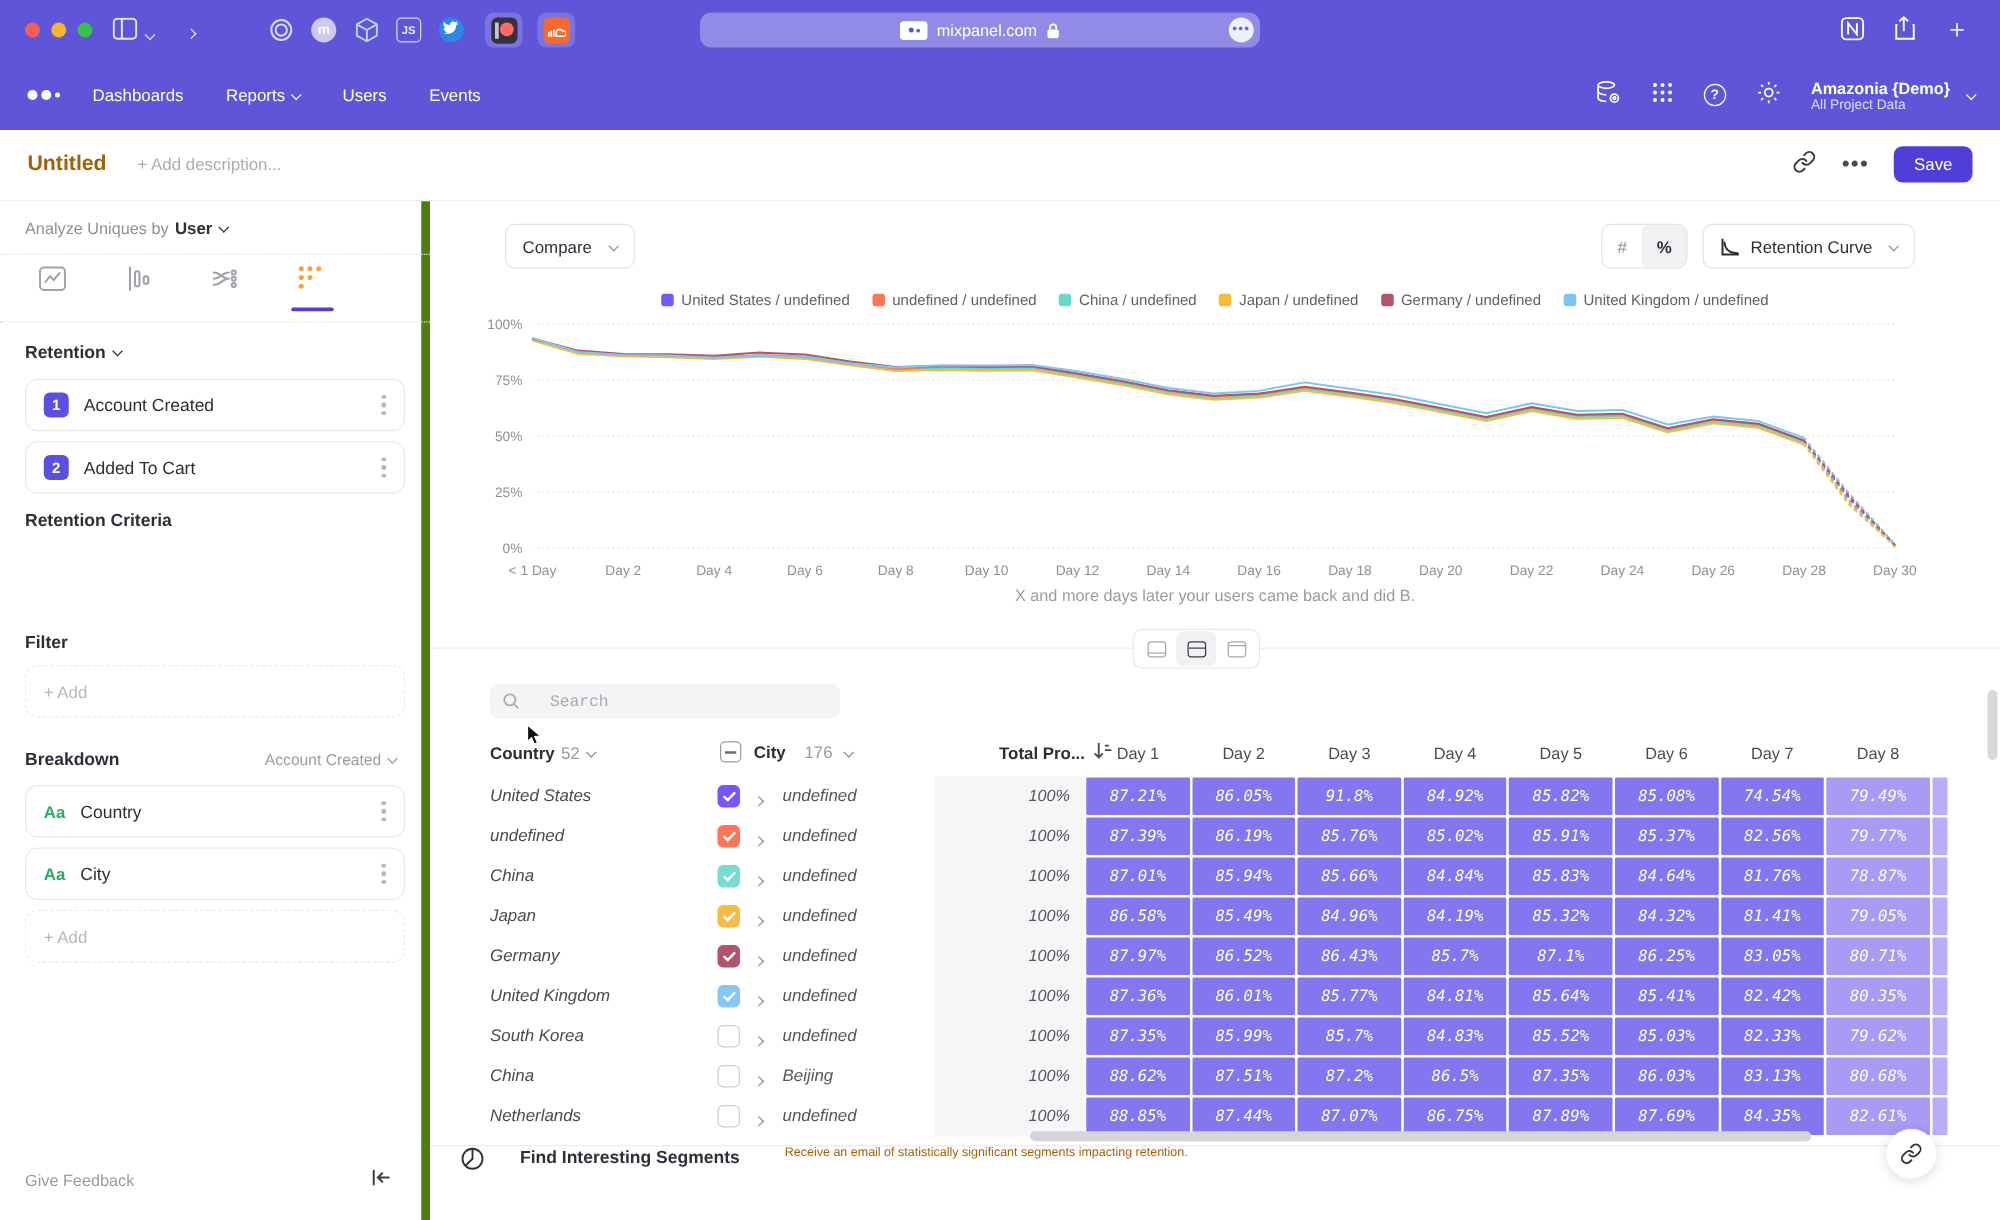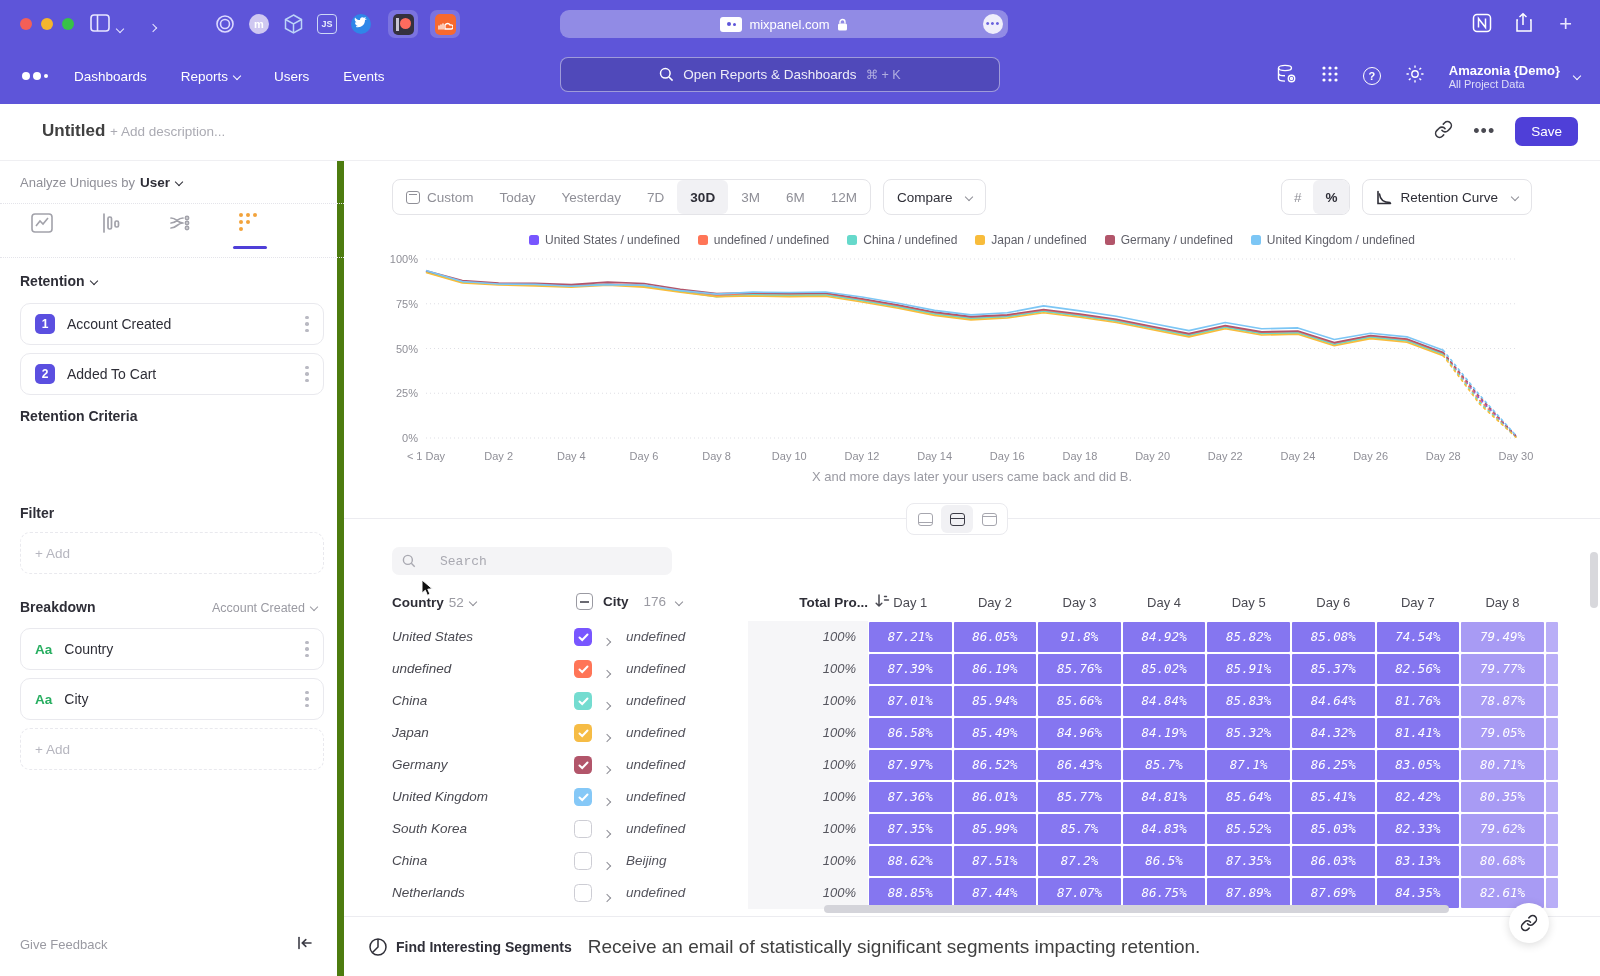--- a/index.html
+++ b/index.html
@@ -50,21 +50,21 @@
   .nav-right { position:absolute; right:20px; top:0; height:56px; display:flex; align-items:center; gap:24px; color:#fff; }
   .help-circ { width:18px; height:18px; border:1.6px solid #fff; border-radius:50%; font-size:11px;
                display:flex; align-items:center; justify-content:center; font-weight:700; }
   .proj { display:flex; align-items:center; gap:8px; }
   .proj-name { font-size:13px; font-weight:700; line-height:15px; }
   .proj-scope { font-size:11px; color:rgba(255,255,255,.8); font-weight:400; }
 
   
   .page-header { position:absolute; left:0; top:104px; width:1600px; height:57px; background:#fff;
                  border-bottom:1px solid #efeff2; }
-  .title { position:absolute; left:42px; top:17px; font-size:17px; font-weight:700; color:#404040; }
+  .title { position:absolute; left:22px; top:17px; font-size:17px; font-weight:700; color:#a16207; }
   .desc { position:absolute; left:110px; top:20px; font-size:13.5px; color:#ababb3; }
   .hdr-actions { position:absolute; right:22px; top:13px; display:flex; align-items:center; gap:20px; }
   .more-dots { color:#4a4a52; font-size:18px; letter-spacing:1px; }
   .save-btn { background:#4f3fd8; color:#fff; font-size:13.5px; font-weight:500; border-radius:7px;
               padding:7px 16px; }
 
   
   .sidebar { position:absolute; left:0; top:161px; width:344px; height:815px; background:#fff;
              border-right:7px solid #4d7c0f; }
   .analyze { position:absolute; top:14px; left:20px; font-size:13px; color:#8f8f97; }
@@ -151,23 +151,23 @@
   .c-days { position:absolute; left:525px; top:1px; display:flex; gap:2px; }
   .dcell { width:82.6px; height:30px; background:#8576f0; color:#fff; text-align:center; line-height:30px;
            font-family:"DejaVu Sans Mono", monospace; font-size:12.5px; border-radius:1px; }
   .dcell.last { background:#a89bf4; }
   .dcell.sliver { width:12px; background:#b9aef7; }
 
   .hscroll { position:absolute; left:480px; top:744px; width:625px; height:8px; background:#d4d4da; border-radius:4px; }
   .vscroll { position:absolute; right:2px; top:552px; width:8px; height:56px; background:#d8d8dc; border-radius:4px; z-index:30; }
 
   .footer { position:absolute; left:344px; top:916px; width:1256px; height:60px; background:#fff;
-            border-top:1px solid #ececf0; display:flex; align-items:center; padding-left:24px; gap:8px; }
+            border-top:1px solid #ececf0; display:flex; align-items:flex-start; padding-left:24px; gap:28px; }
   .f-title { font-size:14px; font-weight:700; color:#2f2f38; }
-  .f-desc { font-size:19px; color:#404040; margin-left:8px; }
+  .f-desc { font-size:10px; color:#a16207; margin-left:8px; }
   .fab { position:absolute; left:1509px; top:903px; width:40px; height:40px; border-radius:50%;
          background:#fff; box-shadow:0 2px 10px rgba(0,0,0,.14); display:flex; align-items:center;
          justify-content:center; z-index:40; }
   .cursor { position:absolute; left:421px; top:580px; z-index:60; }
 </style>
 </head>
 <body>
 
 <div class="topbar">
   <div class="traffic">
@@ -252,28 +252,20 @@
         <i></i>
         <i></i>
         <i></i>
       </span>
     <div class="nav-menu" id="nav-menu">
         <span class="nav-item">Dashboards</span>
         <span class="nav-item">Reports<span class="chev" style="color: rgb(255, 255, 255);"></span></span>
         <span class="nav-item">Users</span>
         <span class="nav-item">Events</span>
       </div>
-    <div class="nav-search">
-      <svg width="15" height="15" viewBox="0 0 15 15">
-          <circle cx="6.3" cy="6.3" r="4.8" fill="none" stroke="#fff" stroke-width="1.5"></circle>
-          <line x1="10" y1="10" x2="13.6" y2="13.6" stroke="#fff" stroke-width="1.5"></line>
-        </svg>
-      <span class="ph">Open Reports &amp; Dashboards</span>
-      <span class="sc">⌘ + K</span>
-    </div>
     <div class="nav-right">
       <span>
         <svg width="21" height="20" viewBox="0 0 21 20" fill="none" stroke="#fff" stroke-width="1.4">
             <ellipse cx="9" cy="4" rx="6.5" ry="2.6"></ellipse>
             <path d="M2.5 4v10.5c0 1.4 2.9 2.6 6.5 2.6M2.5 9.2c0 1.4 2.9 2.6 6.5 2.6"></path>
             <circle cx="15.5" cy="14.5" r="3.2"></circle>
             <circle cx="15.5" cy="14.5" r="1"></circle>
           </svg>
       </span>
       <span>
@@ -425,30 +417,20 @@
   <span class="collapse">
     <svg width="16" height="14" viewBox="0 0 16 14" fill="none" stroke="#3c3c46" stroke-width="1.6" stroke-linecap="round">
         <line x1="2" y1="1.5" x2="2" y2="12.5"></line>
         <path d="M14 7H5.5M8.8 3.6 5.3 7l3.5 3.4"></path>
       </svg>
   </span>
 </div>
 
 <div class="main">
   <div class="ctl-row">
-    <div class="seg" id="ranges">
-        <div class="seg-item"><span class="cal-ico"></span>Custom</div>
-        <div class="seg-item">Today</div>
-        <div class="seg-item">Yesterday</div>
-        <div class="seg-item">7D</div>
-        <div class="seg-item active">30D</div>
-        <div class="seg-item">3M</div>
-        <div class="seg-item">6M</div>
-        <div class="seg-item">12M</div>
-      </div>
     <div class="btn" style="margin-left:12px">
       <span>Compare</span>
         <span class="chev" style="color:#8f8f97"></span>
     </div>
     <div class="spacer"></div>
     <div class="seg valseg">
       <span class="seg-item">#</span>
       <span class="seg-item active">%</span>
     </div>
     <div class="btn">

